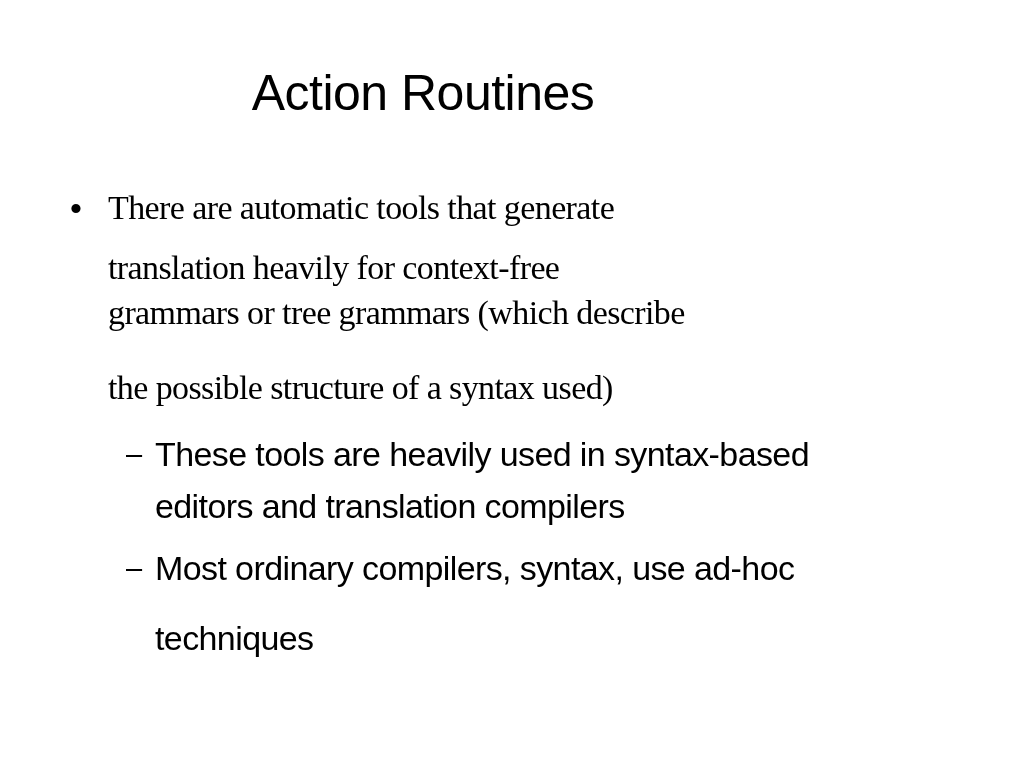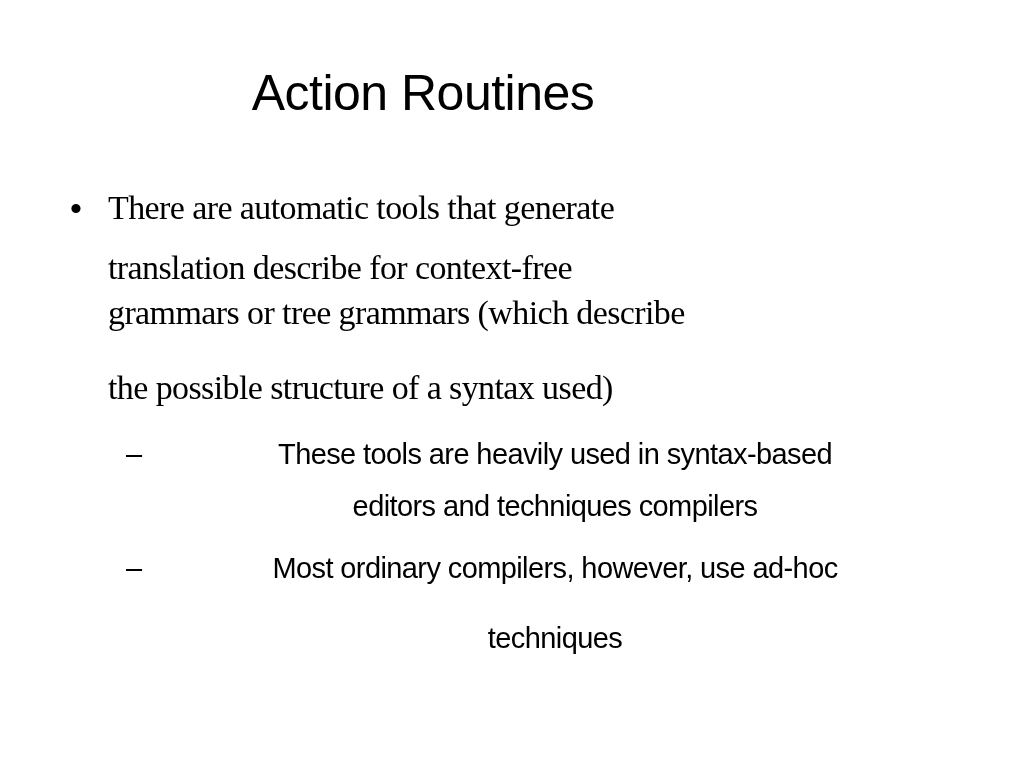--- a/index.html
+++ b/index.html
@@ -12,42 +12,42 @@
       position: absolute; left: 0; top: 58px; width: 846px; text-align: center;
       font-size: 50px; line-height: 70px; font-weight: normal; letter-spacing: -0.5px;
     }
     .l1 {
       position: absolute; left: 108px; width: 860px;
       font-size: 34px; line-height: 60px; letter-spacing: -0.6px; font-family: Liberation Serif, serif;
     }
     .l1-bullet { position: absolute; left: 70px; font-size: 34px; line-height: 60px; }
     .l2 {
       position: absolute; left: 155px; width: 800px;
-      font-size: 29px; line-height: 52px; letter-spacing: -0.6px; text-align: center;
+      font-size: 34px; line-height: 52px; letter-spacing: -0.6px;
     }
     .l2-bullet { position: absolute; left: 126px; font-size: 29px; line-height: 52px; }
   </style>
 </head>
 <body>
 
 <div>
   <div class="title">Action Routines</div>
 
   <div>
     <span class="l1-bullet" style="top:178px;">•</span>
     <div class="l1" style="top:178px;">There are automatic tools that generate</div>
-    <div class="l1" style="top:238px;">translation describe for context-free</div>
+    <div class="l1" style="top:238px;">translation heavily for context-free</div>
     <div class="l1" style="top:283px;">grammars or tree grammars (which describe</div>
     <div class="l1" style="top:358px;">the possible structure of a syntax used)</div>
   </div>
 
   <div>
     <span class="l2-bullet" style="top:428px;">–</span>
     <div class="l2" style="top:428px;">These tools are heavily used in syntax-based</div>
-    <div class="l2" style="top:480px;">editors and techniques compilers</div>
+    <div class="l2" style="top:480px;">editors and translation compilers</div>
   </div>
 
   <div>
     <span class="l2-bullet" style="top:542px;">–</span>
-    <div class="l2" style="top:542px;">Most ordinary compilers, however, use ad-hoc</div>
+    <div class="l2" style="top:542px;">Most ordinary compilers, syntax, use ad-hoc</div>
     <div class="l2" style="top:612px;">techniques</div>
   </div>
 </div>
 
 </body></html>

